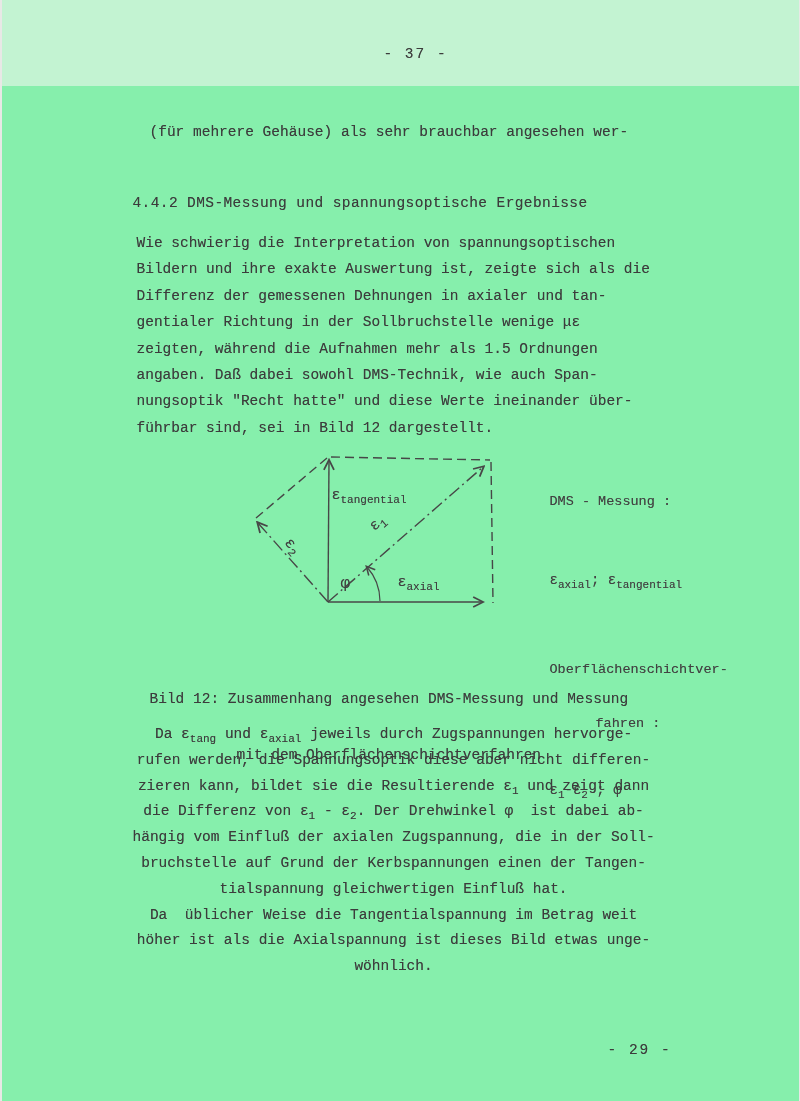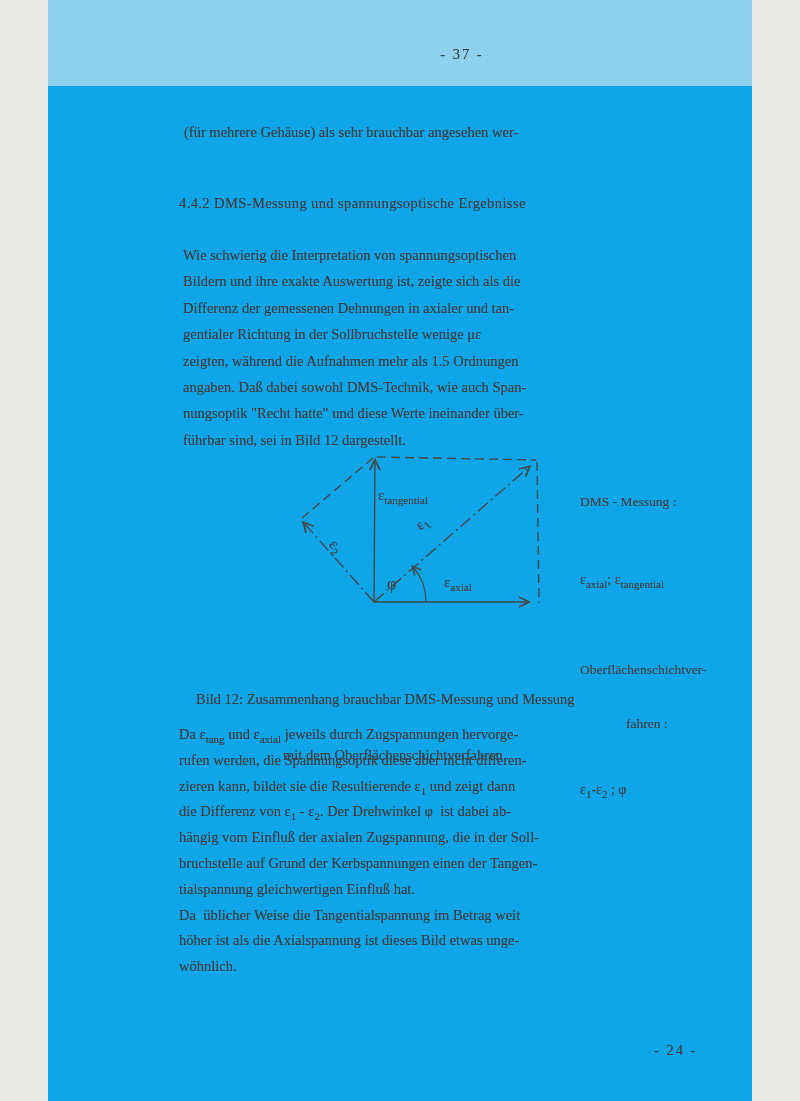--- a/index.html
+++ b/index.html
@@ -1,42 +1,42 @@
 <!DOCTYPE html>
 <html><head>
 <meta charset="utf-8">
 <style>
   html,body{margin:0;padding:0;background:#e8e8e6;}
   .page{
-    position:relative;width:704px;height:1101px;margin:0 auto;
-    background:#0ea5e9;color:#3c3c3c;overflow:hidden;
-    font-family:Liberation Serif, serif;
+    position:relative;width:797px;height:1101px;margin:0 auto;
+    background:#86efac;color:#3c3c3c;overflow:hidden;
+    font-family:Liberation Mono, monospace;
     text-shadow:0 0 0.5px rgba(70,70,70,.55);
   }
   .page::before{content:"";position:absolute;left:0;top:0;width:100%;height:86px;
     background:#f5f5f3;opacity:.55;pointer-events:none;}
   .pageno{position:absolute;font-size:14.5px;letter-spacing:2px;}
   .pageno.top{top:46px;left:414px;transform:translateX(-50%);}
   .pageno.bottom{top:1042px;left:606px;}
   .block{position:absolute;font-size:14.5px;white-space:pre;}
-  .intro{top:119px;left:136px;line-height:27px;}
+  .intro{top:119px;left:148px;line-height:27px;}
   .heading{top:195px;left:131px;letter-spacing:.4px;}
-  .para1{top:242px;left:135px;line-height:26.4px;}
-  .para2{top:722px;left:131px;line-height:25.8px;}
+  .para1{top:230px;left:135px;line-height:26.4px;}
+  .para2{top:722px;left:131px;line-height:25.8px;text-align:center;}
   .caption{position:absolute;top:653px;left:148px;font-size:14.5px;line-height:18.5px;white-space:pre;}
   .cap2{margin-left:87px;}
   sub{font-size:11px;line-height:0;vertical-align:-4px;letter-spacing:0;}
   .figure{position:absolute;top:443px;left:0;width:800px;height:200px;padding-left:26px;}
   .figure svg{position:absolute;left:230px;top:0;}
   .dlabel{position:absolute;font-size:13.5px;color:#404040;white-space:nowrap;}
   .dlabel .sym{font-size:15px;}
   .rot-eps1{transform:rotate(-41deg);}
   .rot-eps2{transform:rotate(48deg);}
   .phi{font-size:16px;}
-  .side{position:absolute;left:532px;top:14px;font-size:13.5px;line-height:18px;color:#424242;white-space:pre;}
+  .side{position:absolute;left:548px;top:14px;font-size:13.5px;line-height:18px;color:#424242;white-space:pre;}
   .side .vals{font-size:14px;margin-top:24px;}
   .side .surf1{margin-top:36px;}
   .side .surf2{margin-left:46px;}
   .side .vals2{font-size:14px;margin-top:12px;}
 </style>
 </head>
 <body>
 
 <div class="page">
 
@@ -84,21 +84,21 @@
     <div class="side">
       <div>DMS - Messung :</div>
       <div class="vals"><div>ε<sub>axial</sub>; ε<sub>tangential</sub></div></div>
       <div class="surf1">Oberflächenschichtver-</div>
       <div class="surf2">fahren :</div>
       <div class="vals2"><div>ε<sub>1</sub>-ε<sub>2</sub> ; φ</div></div>
     </div>
   </div>
 
   <div class="caption">
-    <div>Bild 12: Zusammenhang brauchbar DMS-Messung und Messung</div>
+    <div>Bild 12: Zusammenhang angesehen DMS-Messung und Messung</div>
     <div class="cap2">mit dem Oberflächenschichtverfahren</div>
   </div>
 
   <div class="block para2"><div>Da ε<sub>tang</sub> und ε<sub>axial</sub> jeweils durch Zugspannungen hervorge-</div><div>rufen werden, die Spannungsoptik diese aber nicht differen-</div><div>zieren kann, bildet sie die Resultierende ε<sub>1</sub> und zeigt dann</div><div>die Differenz von ε<sub>1</sub> - ε<sub>2</sub>. Der Drehwinkel φ  ist dabei ab-</div><div>hängig vom Einfluß der axialen Zugspannung, die in der Soll-</div><div>bruchstelle auf Grund der Kerbspannungen einen der Tangen-</div><div>tialspannung gleichwertigen Einfluß hat.</div><div>Da  üblicher Weise die Tangentialspannung im Betrag weit</div><div>höher ist als die Axialspannung ist dieses Bild etwas unge-</div><div>wöhnlich.</div></div>
 
-  <div class="pageno bottom">- 24 -</div>
+  <div class="pageno bottom">- 29 -</div>
 
 </div>
 
 </body></html>

